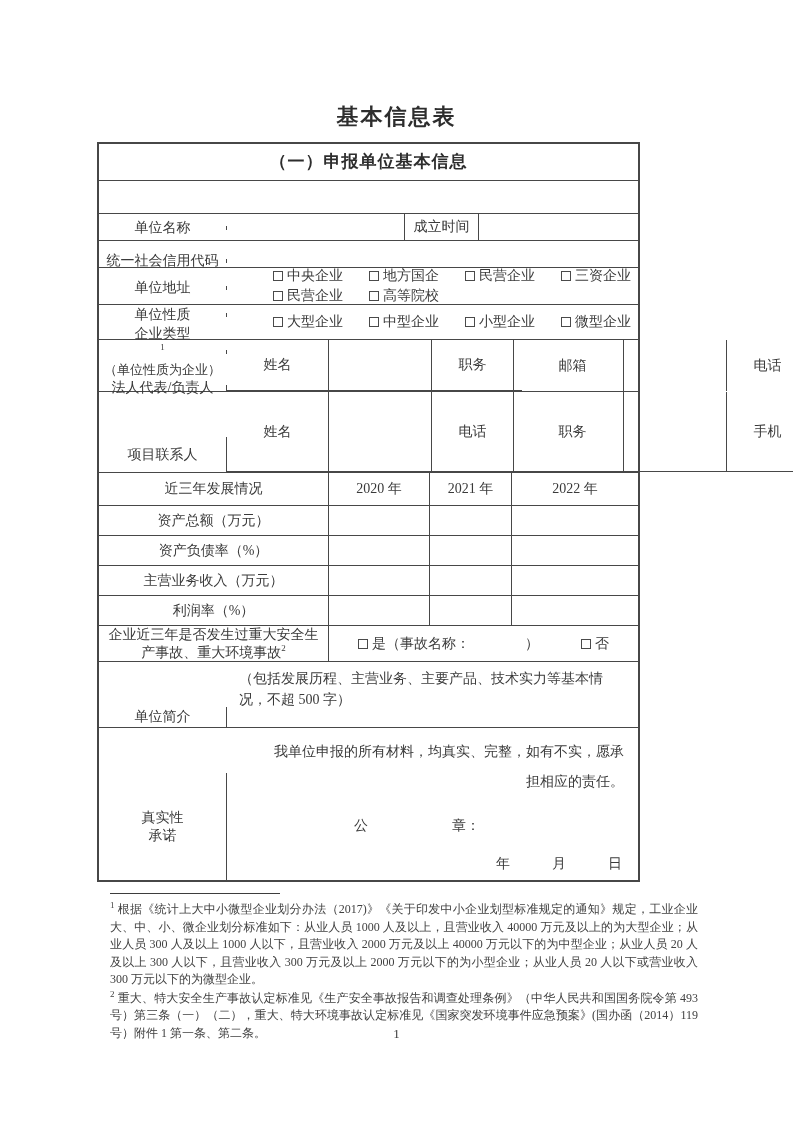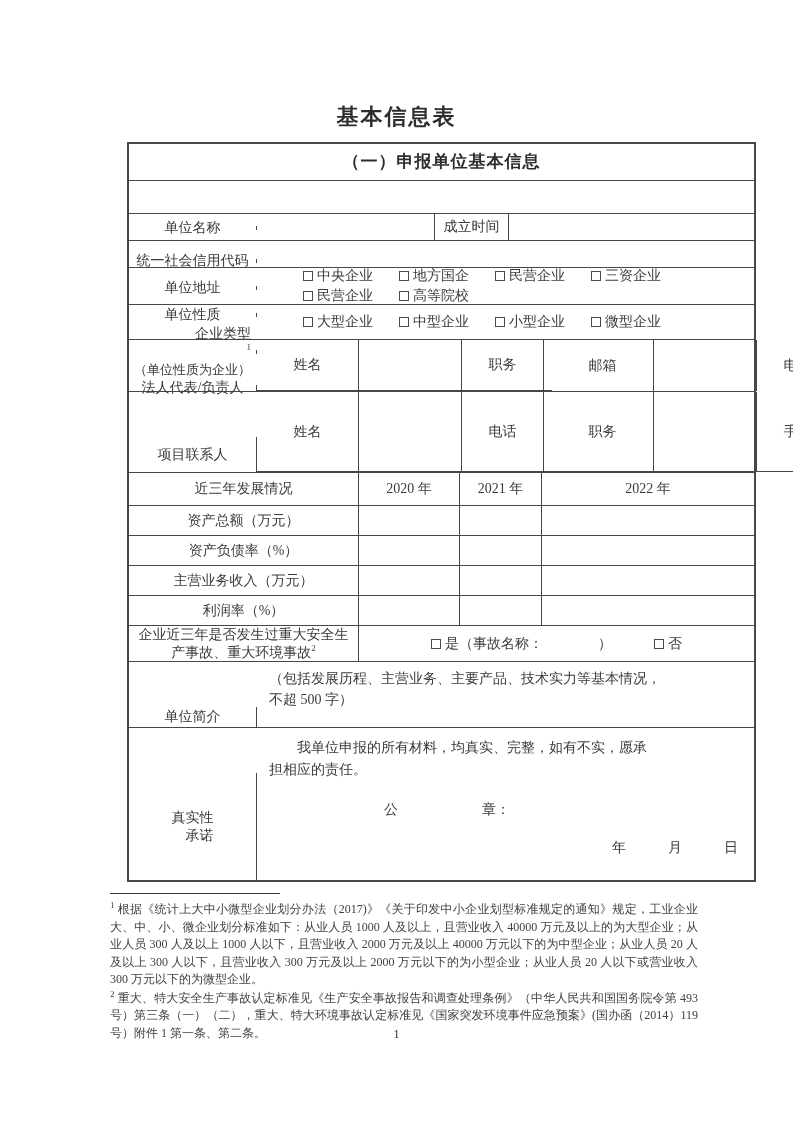--- a/index.html
+++ b/index.html
@@ -18,21 +18,21 @@
     overflow:hidden;
   }
   .doc-title{
     position:absolute;top:102px;left:0;width:100%;
     text-align:center;
     font-family:"Liberation Sans","DejaVu Sans",sans-serif;
     font-size:22px;font-weight:700;color:#2d2d2d;
     letter-spacing:2px;
   }
   .tbl{
-    position:absolute;left:127px;top:142px;width:629px;
+    position:absolute;left:97px;top:142px;width:543px;
     border:2px solid var(--bd);
     box-sizing:border-box;
     font-size:14px;line-height:18px;
   }
   .tr{display:flex;border-bottom:1px solid var(--bd);box-sizing:border-box;}
   .tr:last-child{border-bottom:none;}
   .td{
     border-right:1px solid var(--bd);
     box-sizing:border-box;
     display:flex;align-items:center;justify-content:center;
@@ -60,27 +60,27 @@
     font-weight:700;font-size:17px;color:#2d2d2d;letter-spacing:1px;
   }
   .opts{display:flex;flex-wrap:wrap;column-gap:26px;row-gap:2px;padding-left:40px;align-content:center;text-align:right;}
   .opt{white-space:nowrap;display:inline-flex;align-items:center;}
   .cb{
     display:inline-block;width:8px;height:8px;
     border:1px solid #4a4a4a;margin-right:4px;flex:none;
   }
   sup{font-size:9px;line-height:0;}
   .note2{font-size:13px;display:block;}
-  .lbl-2line span{display:block;text-align:right;}
+  .lbl-2line span{display:block;}
   .accident-line{display:flex;align-items:center;justify-content:center;width:100%;}
   .blank-gap{display:inline-block;width:55px;}
   .gap2{display:inline-block;width:42px;}
   .hint{max-width:400px;line-height:21px;text-align:left;}
   .commit-cell{flex-direction:column;align-items:stretch;padding:0;}
-  .commit-st{margin:9px 12px 0 12px;width:385px;text-indent:2em;line-height:22px;}
+  .commit-st{margin:9px 12px 0 12px;width:385px;text-indent:2em;line-height:30px;text-align:right;}
   .commit-sign{margin:13px 0 0 144px;line-height:19px;}
   .commit-seal{margin:19px 0 0 127px;line-height:19px;}
   .commit-date{margin-top:19px;text-align:right;padding-right:16px;line-height:19px;}
   .footnotes{
     position:absolute;left:110px;top:893px;width:588px;
     font-size:12px;line-height:17.5px;color:#414141;
   }
   .fn-sep{width:170px;border-top:1.5px solid #3d3d3d;margin-bottom:7px;}
   .fn{margin:0 0 1px 0;text-align:justify;}
   .page-num{

